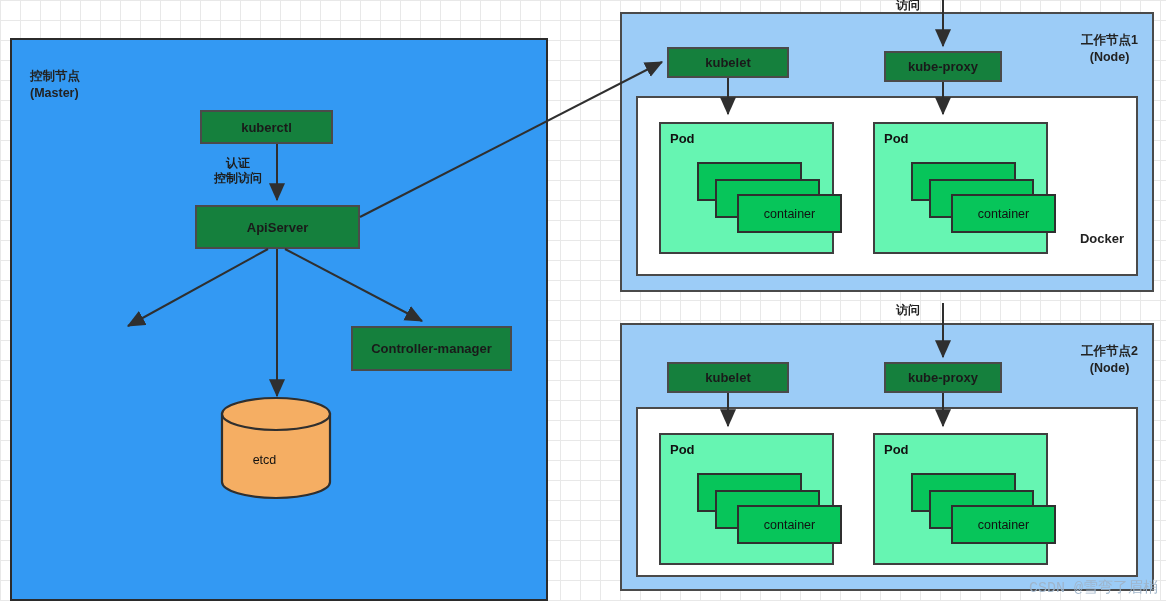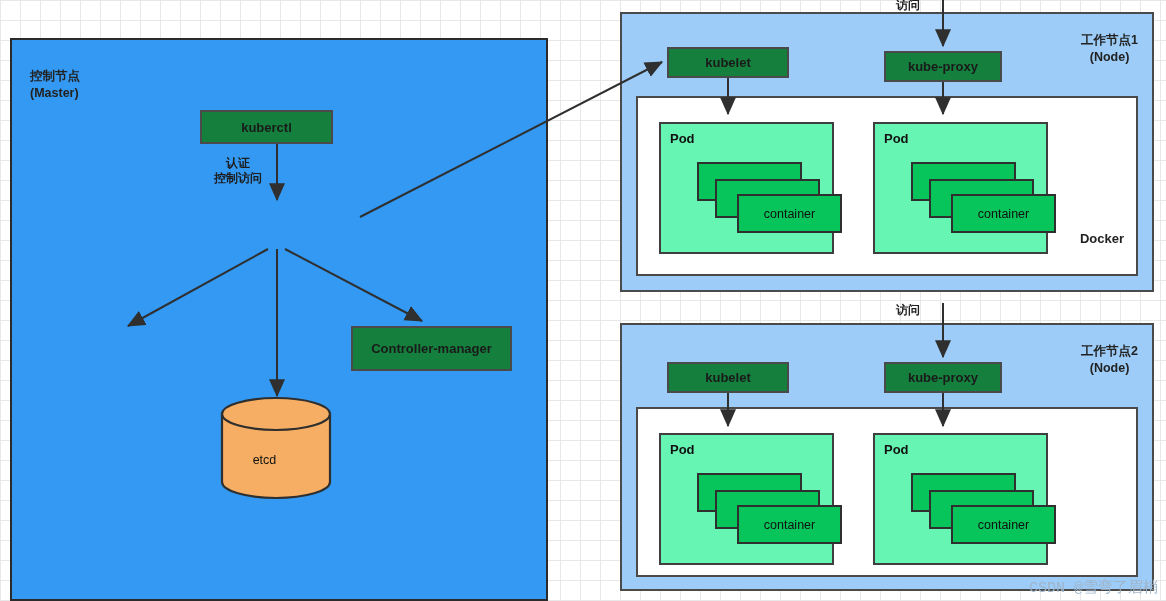--- a/index.html
+++ b/index.html
@@ -91,20 +91,23 @@
 (Master)</div>
   </div>
 
   <div class="nodebox" style="left:200px;top:110px;width:133px;height:34px;">
     <span>kuberctl</span>
   </div>
 
   <div class="edge-label" style="left:197px;top:156px;width:82px;">认证
 控制访问</div>
 
+  <div class="nodebox" style="left:195px;top:205px;width:165px;height:44px;">
+    <span>ApiServer</span>
+  </div>
 
 
   <div class="nodebox" style="left:351px;top:326px;width:161px;height:45px;">
     <span>Controller-manager</span>
   </div>
 
   <div class="cyl" style="left:220px;top:396px;width:89px;height:104px;">
     <svg width="112" height="104" viewBox="0 0 112 104">
       <path d="M2,18 L2,86 A54,16 0 0 0 110,86 L110,18 Z" fill="#F5AE63" stroke="#2f2f2f" stroke-width="2.2"></path>
       <ellipse cx="56" cy="18" rx="54" ry="16" fill="#F5AE63" stroke="#2f2f2f" stroke-width="2.2"></ellipse>

